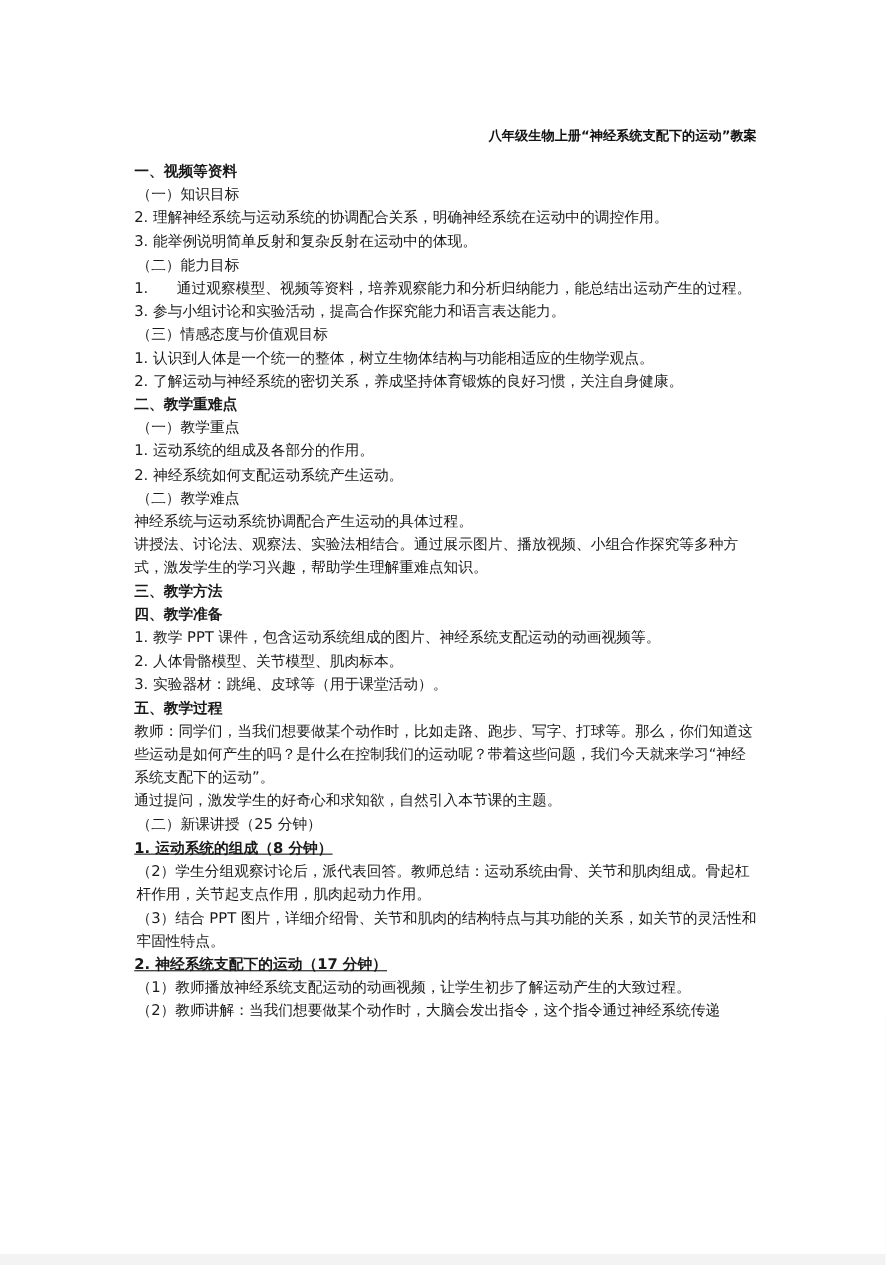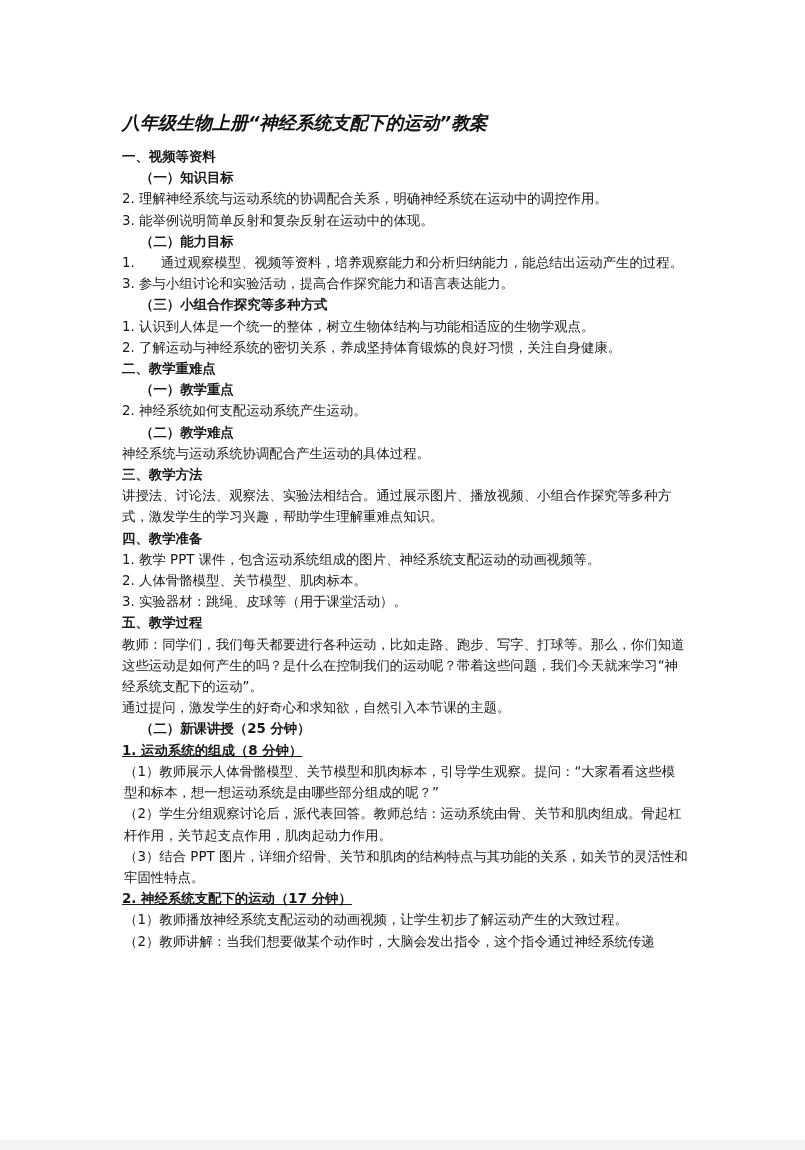--- a/index.html
+++ b/index.html
@@ -9,67 +9,67 @@
     color: #1a1a1a; overflow: hidden;
   }
   .page {
     position: absolute; left: 0; top: 0; width: 805px; height: 1140px;
     background: #ffffff;
   }
   .content {
     position: absolute; left: 122px; top: 108px; width: 566px;
   }
   .title {
-    text-align: left; font-size: 18px; font-weight: bold;
-    margin: 0 0 8px 0; line-height: 30px; color: #111; font-style: italic;
+    text-align: right; font-size: 12px; font-weight: bold;
+    margin: 0 0 8px 0; line-height: 30px; color: #111;
   }
   .line {
     font-size: 13.4px; line-height: 21.2px; margin: 0; white-space: normal;
     word-break: break-all;
   }
   .h1 { font-weight: bold; }
-  .h2 { font-weight: bold; padding-left: 2px; margin-left: 16px; }
+  .h2 { font-weight: normal; padding-left: 2px; }
   .h3 { font-weight: bold; text-decoration: underline; }
   .p { font-weight: normal; }
   .sub { padding-left: 2px; }
   .gap { display: inline-block; width: 26px; }
 </style>
 </head>
 <body>
 
 <div class="page">
   <div class="content">
     <div class="title">八年级生物上册“神经系统支配下的运动”教案</div>
 
     <div class="line h1">一、视频等资料</div>
     <div class="line h2">（一）知识目标</div>
     <div class="line p">2. 理解神经系统与运动系统的协调配合关系，明确神经系统在运动中的调控作用。</div>
     <div class="line p">3. 能举例说明简单反射和复杂反射在运动中的体现。</div>
     <div class="line h2">（二）能力目标</div>
     <div class="line p"><span>1.</span><span class="gap"></span><span>通过观察模型、视频等资料，培养观察能力和分析归纳能力，能总结出运动产生的过程。</span></div>
     <div class="line p">3. 参与小组讨论和实验活动，提高合作探究能力和语言表达能力。</div>
-    <div class="line h2">（三）小组合作探究等多种方式</div>
+    <div class="line h2">（三）情感态度与价值观目标</div>
     <div class="line p">1. 认识到人体是一个统一的整体，树立生物体结构与功能相适应的生物学观点。</div>
     <div class="line p">2. 了解运动与神经系统的密切关系，养成坚持体育锻炼的良好习惯，关注自身健康。</div>
     <div class="line h1">二、教学重难点</div>
     <div class="line h2">（一）教学重点</div>
+    <div class="line p">1. 运动系统的组成及各部分的作用。</div>
     <div class="line p">2. 神经系统如何支配运动系统产生运动。</div>
     <div class="line h2">（二）教学难点</div>
     <div class="line p">神经系统与运动系统协调配合产生运动的具体过程。</div>
+    <div class="line p">讲授法、讨论法、观察法、实验法相结合。通过展示图片、播放视频、小组合作探究等多种方式，激发学生的学习兴趣，帮助学生理解重难点知识。</div>
     <div class="line h1">三、教学方法</div>
-    <div class="line p">讲授法、讨论法、观察法、实验法相结合。通过展示图片、播放视频、小组合作探究等多种方式，激发学生的学习兴趣，帮助学生理解重难点知识。</div>
     <div class="line h1">四、教学准备</div>
     <div class="line p">1. 教学 PPT 课件，包含运动系统组成的图片、神经系统支配运动的动画视频等。</div>
     <div class="line p">2. 人体骨骼模型、关节模型、肌肉标本。</div>
     <div class="line p">3. 实验器材：跳绳、皮球等（用于课堂活动）。</div>
     <div class="line h1">五、教学过程</div>
-    <div class="line p">教师：同学们，我们每天都要进行各种运动，比如走路、跑步、写字、打球等。那么，你们知道这些运动是如何产生的吗？是什么在控制我们的运动呢？带着这些问题，我们今天就来学习“神经系统支配下的运动”。</div>
+    <div class="line p">教师：同学们，当我们想要做某个动作时，比如走路、跑步、写字、打球等。那么，你们知道这些运动是如何产生的吗？是什么在控制我们的运动呢？带着这些问题，我们今天就来学习“神经系统支配下的运动”。</div>
     <div class="line p">通过提问，激发学生的好奇心和求知欲，自然引入本节课的主题。</div>
     <div class="line h2">（二）新课讲授（25 分钟）</div>
     <div class="line h3">1. 运动系统的组成（8 分钟）</div>
-    <div class="line p sub">（1）教师展示人体骨骼模型、关节模型和肌肉标本，引导学生观察。提问：“大家看看这些模型和标本，想一想运动系统是由哪些部分组成的呢？”</div>
     <div class="line p sub">（2）学生分组观察讨论后，派代表回答。教师总结：运动系统由骨、关节和肌肉组成。骨起杠杆作用，关节起支点作用，肌肉起动力作用。</div>
     <div class="line p sub">（3）结合 PPT 图片，详细介绍骨、关节和肌肉的结构特点与其功能的关系，如关节的灵活性和牢固性特点。</div>
     <div class="line h3">2. 神经系统支配下的运动（17 分钟）</div>
     <div class="line p sub">（1）教师播放神经系统支配运动的动画视频，让学生初步了解运动产生的大致过程。</div>
     <div class="line p sub">（2）教师讲解：当我们想要做某个动作时，大脑会发出指令，这个指令通过神经系统传递</div>
   </div>
 </div>
 
 </body></html>

